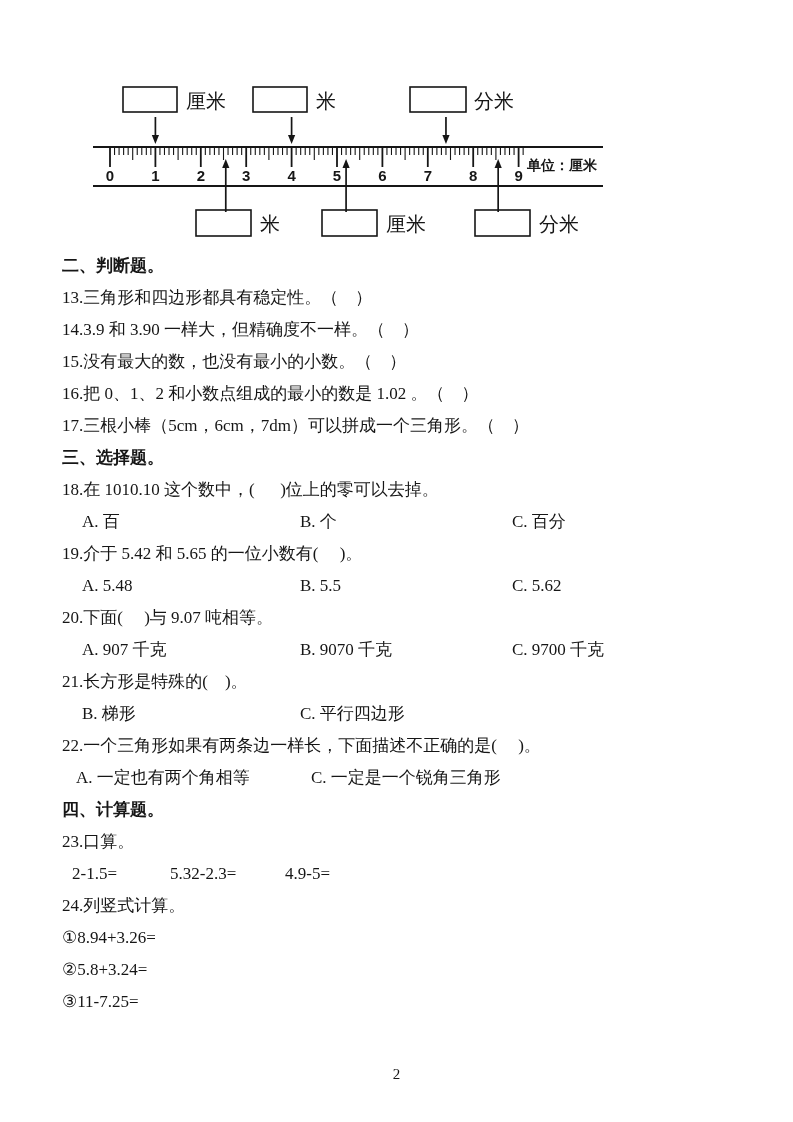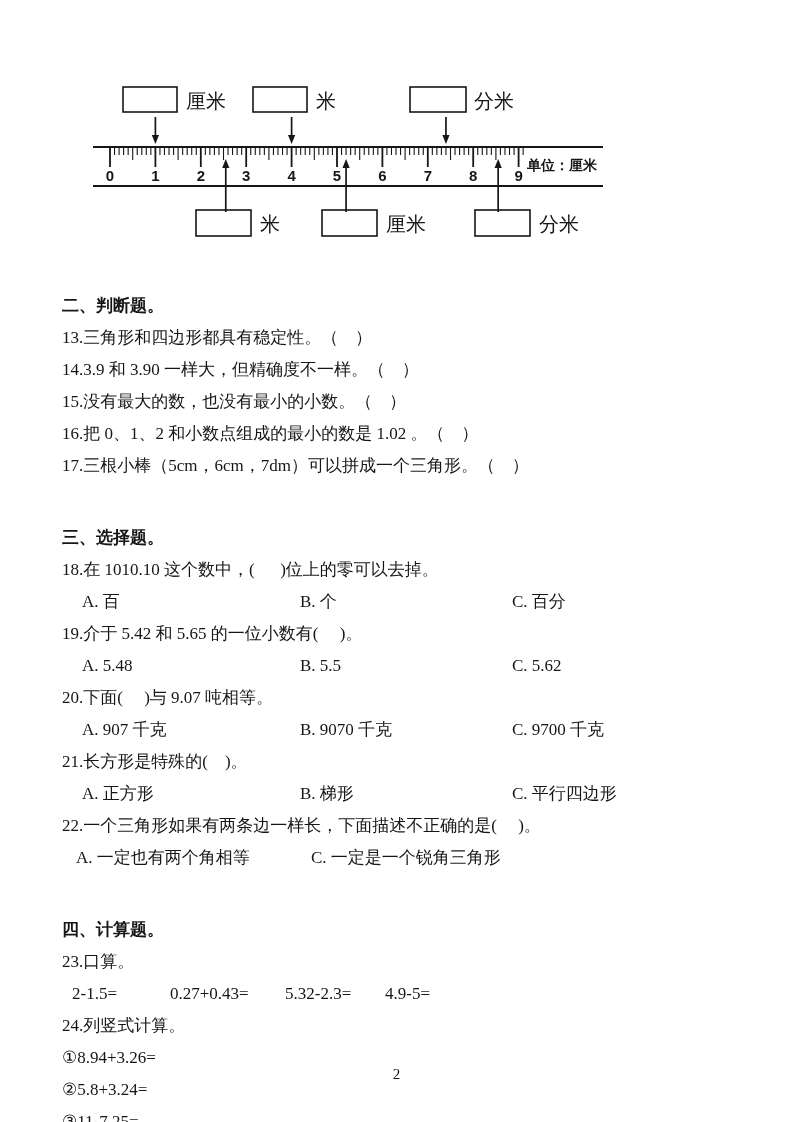--- a/index.html
+++ b/index.html
@@ -15,21 +15,21 @@
   .abox { fill:none; stroke:#161616; stroke-width:1.6; }
   .ruler-line { stroke:#161616; stroke-width:2.2; }
   .box-label { font-size:20px; fill:#161616; font-family:"Liberation Serif","DejaVu Serif",serif; }
   .ruler-num { font-size:15px; font-weight:bold; fill:#161616; font-family:"Liberation Sans","DejaVu Sans",sans-serif; }
   .unit-label { font-size:14px; font-weight:bold; fill:#161616; font-family:"Liberation Sans","DejaVu Sans",sans-serif; }
 
   .content { position:absolute; left:62px; top:250px; width:700px; }
   .line { line-height:32px; font-size:17px; white-space:pre-wrap; }
   .heading {
     font-family:"Liberation Sans","DejaVu Sans",sans-serif;
-    font-weight:bold; font-size:17px; line-height:32px;margin-top:40px;
+    font-weight:bold; font-size:17px; line-height:32px;
   }
   .opts {
     display:grid; grid-template-columns:218px 212px 1fr;
     padding-left:20px; line-height:32px; font-size:17px; white-space:pre-wrap;
   }
   .opts.wide { grid-template-columns:235px 206px 1fr; padding-left:14px; }
   .oral {
     display:grid; grid-template-columns:98px 115px 100px 1fr;
     padding-left:10px; line-height:32px; font-size:17px; white-space:pre-wrap;
   }
@@ -232,37 +232,35 @@
 
     <div class="line">20.下面(     )与 9.07 吨相等。</div>
     <div class="opts">
       <span>A. 907 千克</span>
       <span>B. 9070 千克</span>
       <span>C. 9700 千克</span>
     </div>
 
     <div class="line">21.长方形是特殊的(    )。</div>
     <div class="opts">
-      <span>A. 正方形</span>
       <span>B. 梯形</span>
       <span>C. 平行四边形</span>
     </div>
 
     <div class="line">22.一个三角形如果有两条边一样长，下面描述不正确的是(     )。</div>
     <div class="opts wide">
       <span>A. 一定也有两个角相等</span>
       <span>C. 一定是一个锐角三角形</span>
     </div>
 
     <div class="heading">四、计算题。</div>
     <div class="line">23.口算。</div>
 
     <div class="oral">
       <span>2-1.5=</span>
-      <span>0.27+0.43=</span>
       <span>5.32-2.3=</span>
       <span>4.9-5=</span>
     </div>
 
     <div class="line">24.列竖式计算。</div>
     <div class="line">①8.94+3.26=</div>
     <div class="line">②5.8+3.24=</div>
     <div class="line">③11-7.25=</div>
   </div>
 

